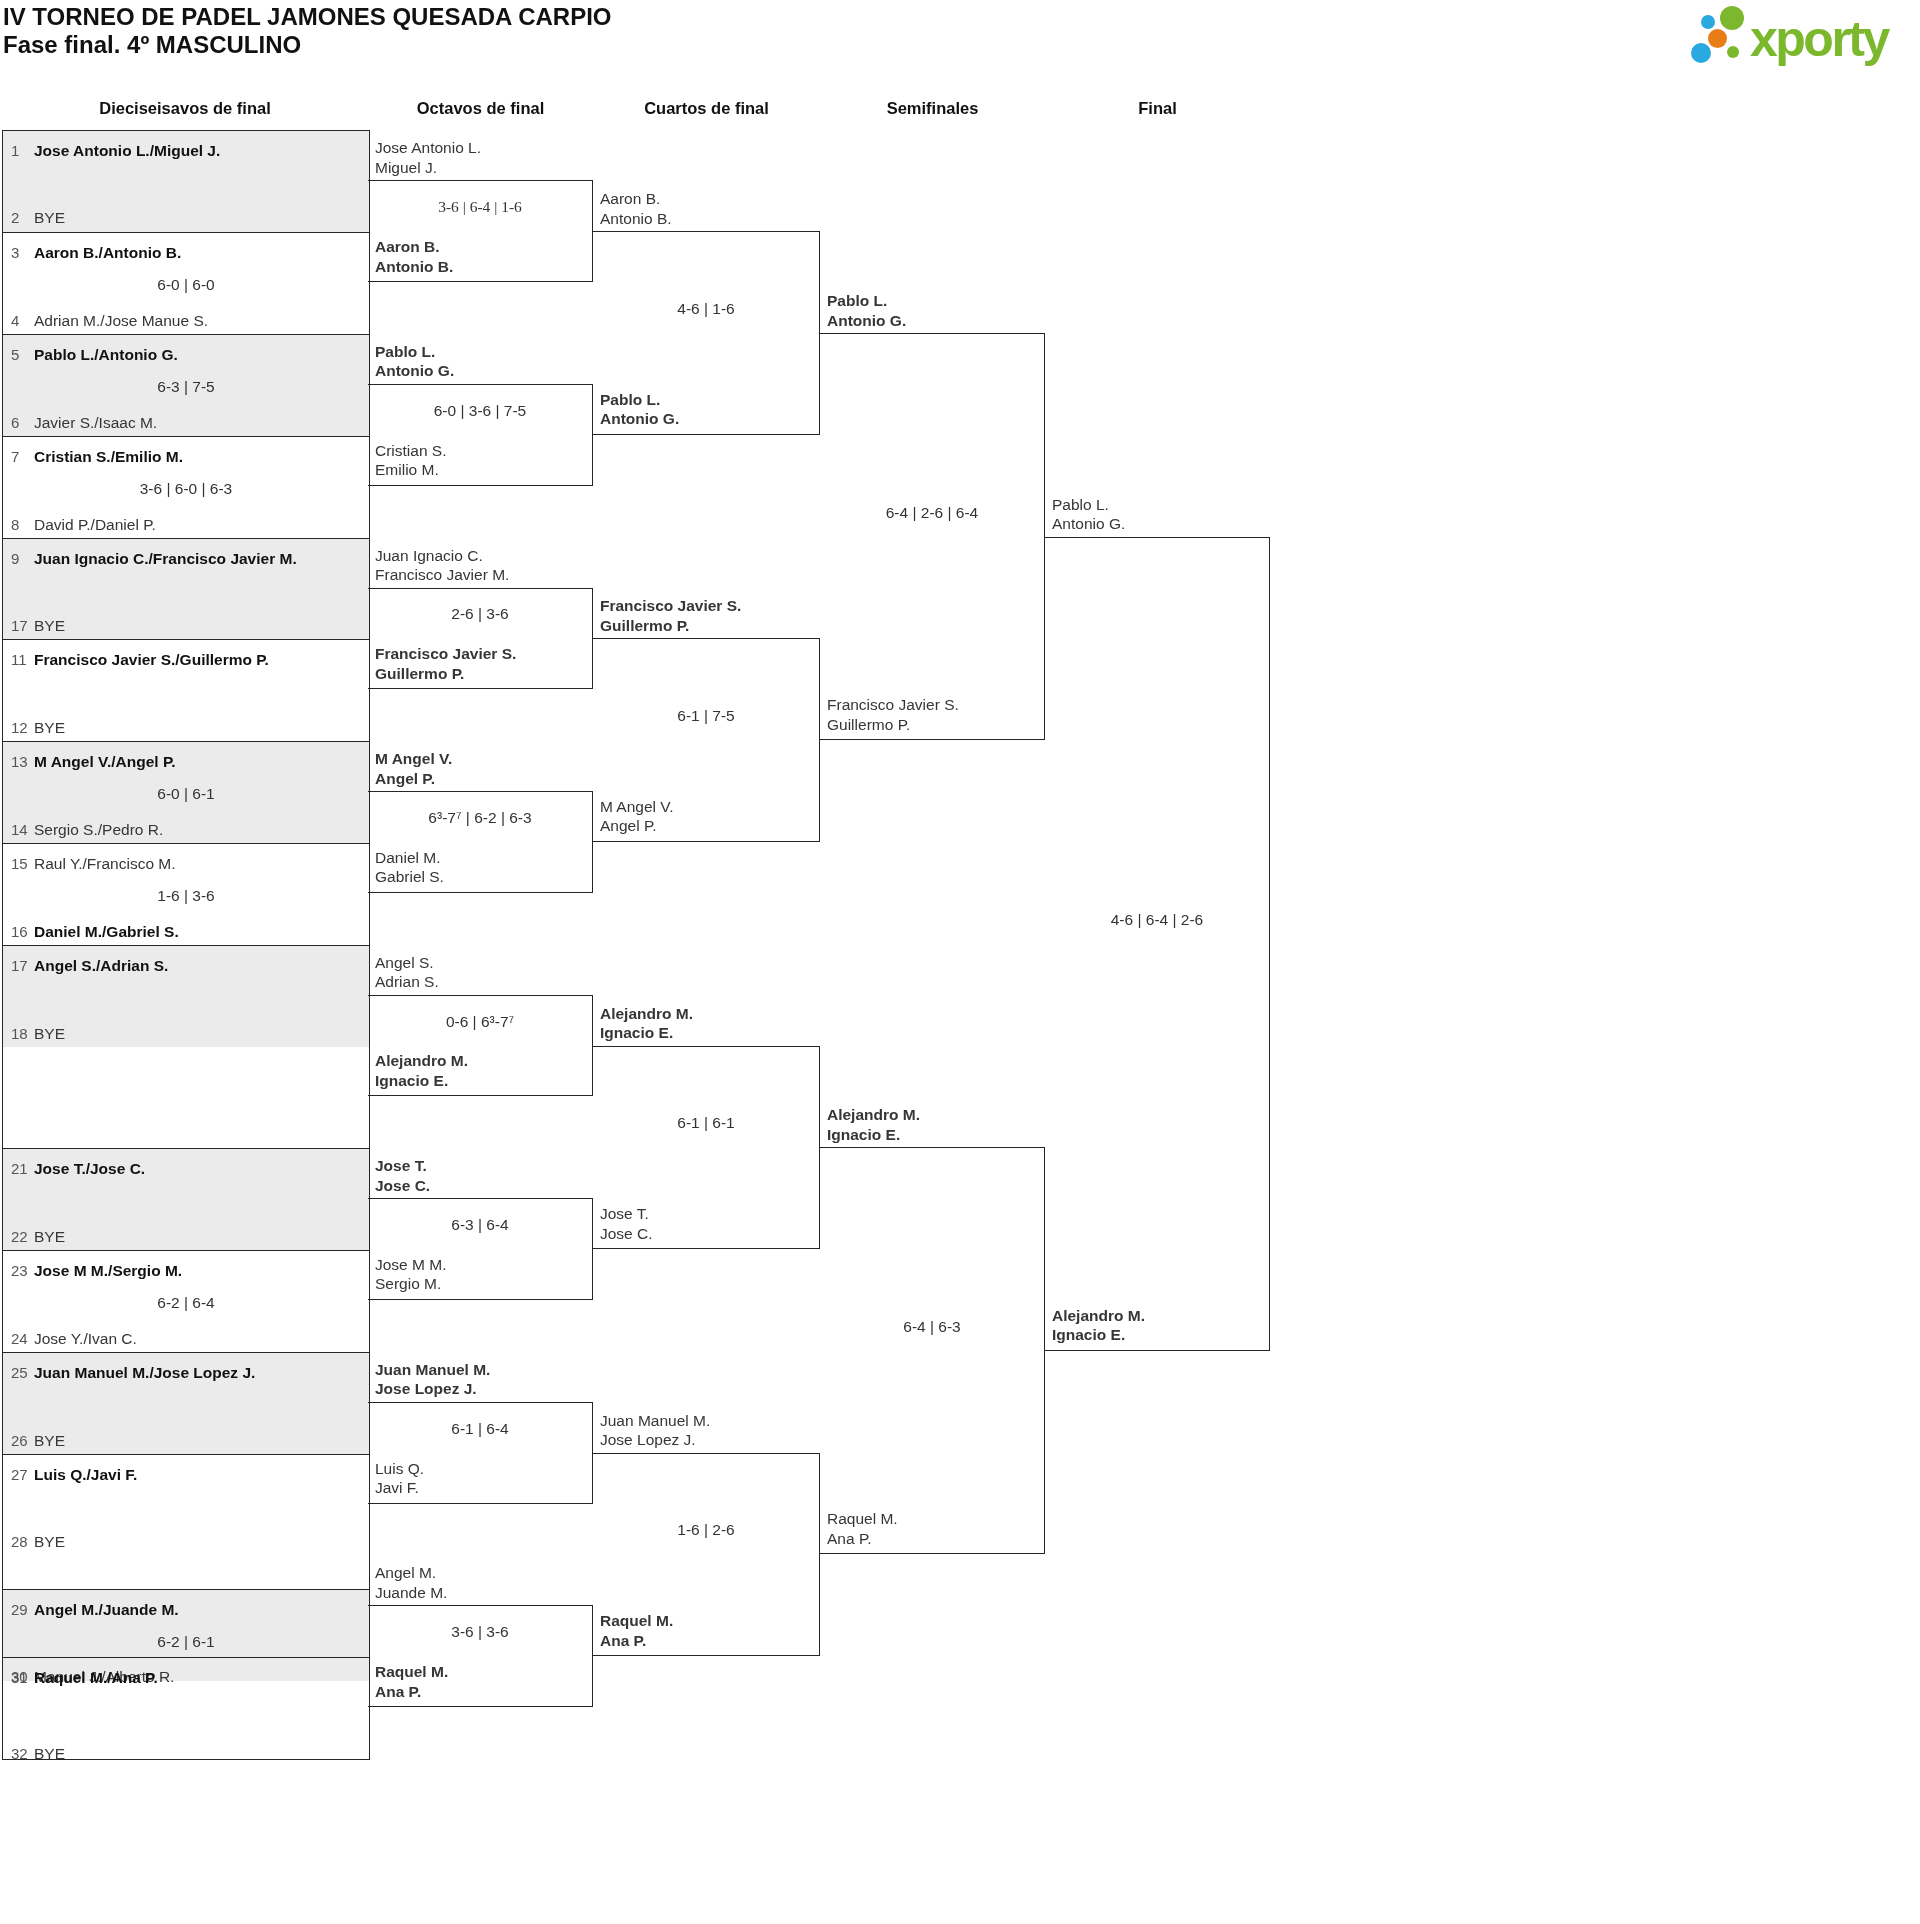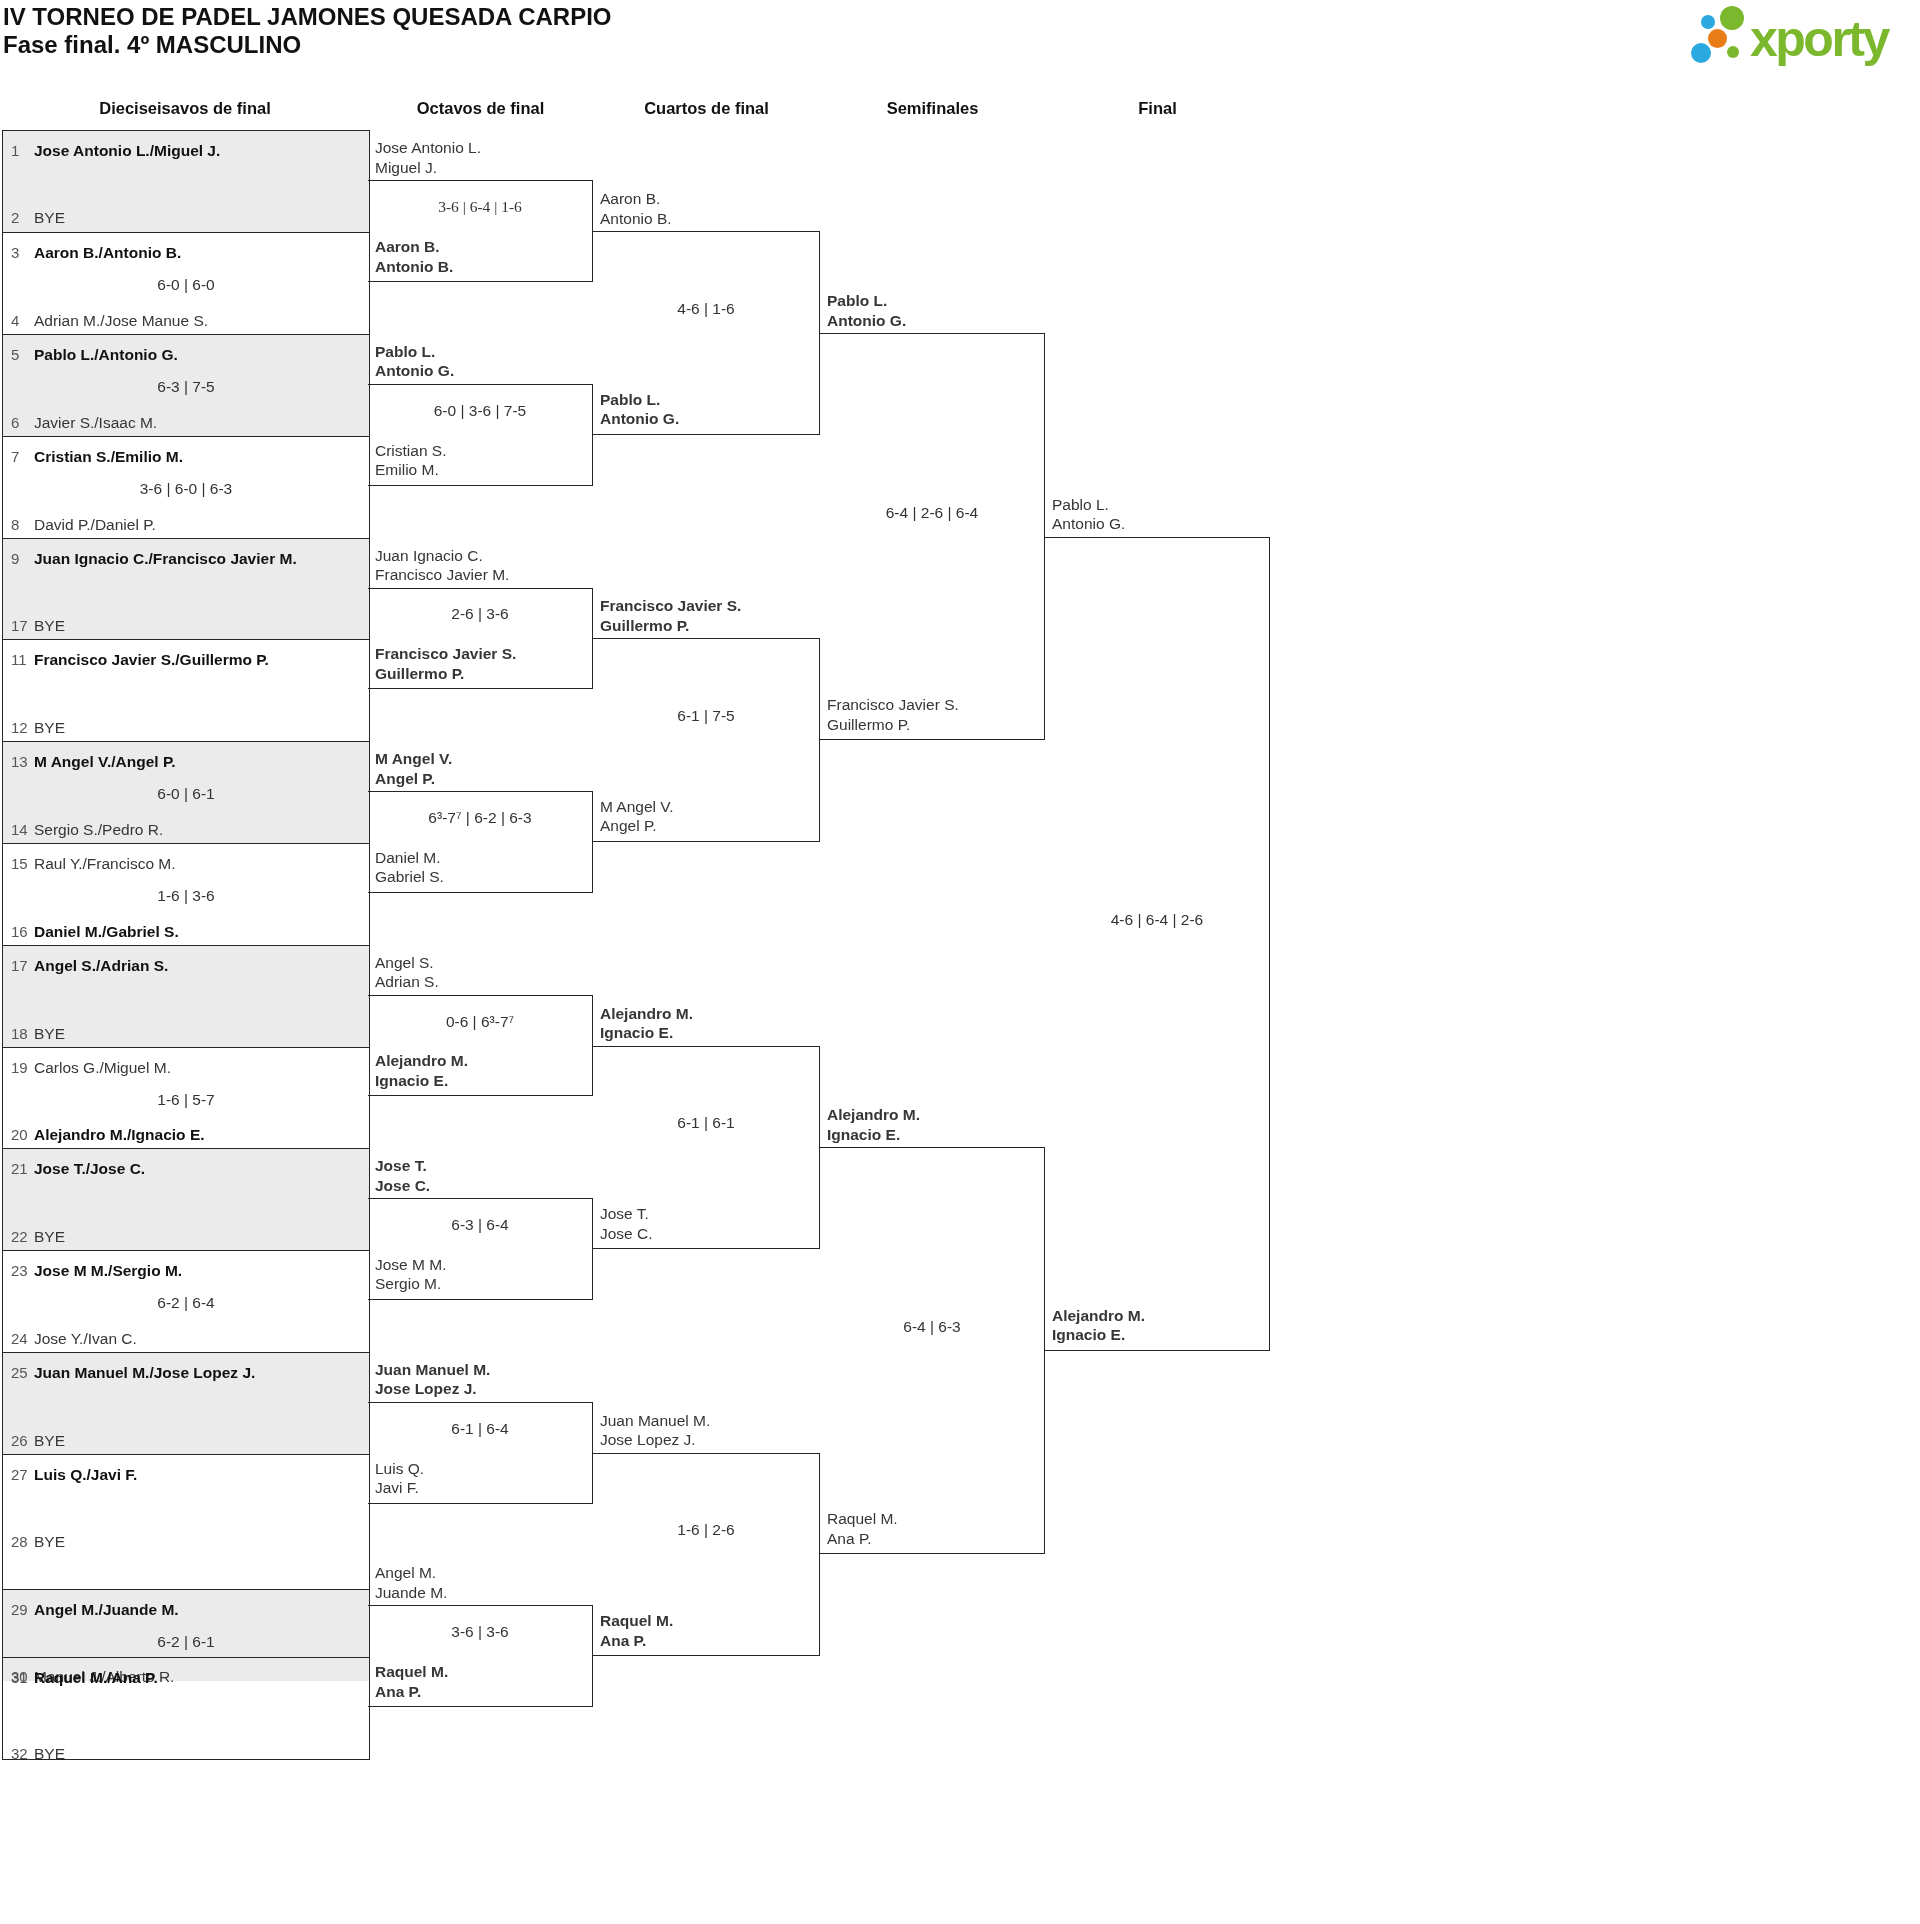--- a/index.html
+++ b/index.html
@@ -146,31 +146,20 @@
         <div class="blk alt sep" style="top: 814.24px; height: 101.78px;">
           <div class="erow" style="top: 10px;">
             <span class="num">17</span>
             <span class="tname win">Angel S./Adrian S.</span>
           </div>
           <div class="erow" style="top: 77.8px;">
             <span class="num">18</span>
             <span class="tname">BYE</span>
           </div>
         </div>
-        <div class="blk sep" style="top: 916.02px; height: 101.78px;">
-          <div class="erow" style="top: 10px;">
-            <span class="num">19</span>
-            <span class="tname">Carlos G./Miguel M.</span>
-          </div>
-          <div class="erow" style="top: 77.8px;">
-            <span class="num">20</span>
-            <span class="tname win">Alejandro M./Ignacio E.</span>
-          </div>
-          <div class="score" style="top: 42px;">1-6 | 5-7</div>
-        </div>
         <div class="blk alt sep" style="top: 1017.8px; height: 101.78px;">
           <div class="erow" style="top: 10px;">
             <span class="num">21</span>
             <span class="tname win">Jose T./Jose C.</span>
           </div>
           <div class="erow" style="top: 77.8px;">
             <span class="num">22</span>
             <span class="tname">BYE</span>
           </div>
         </div>

